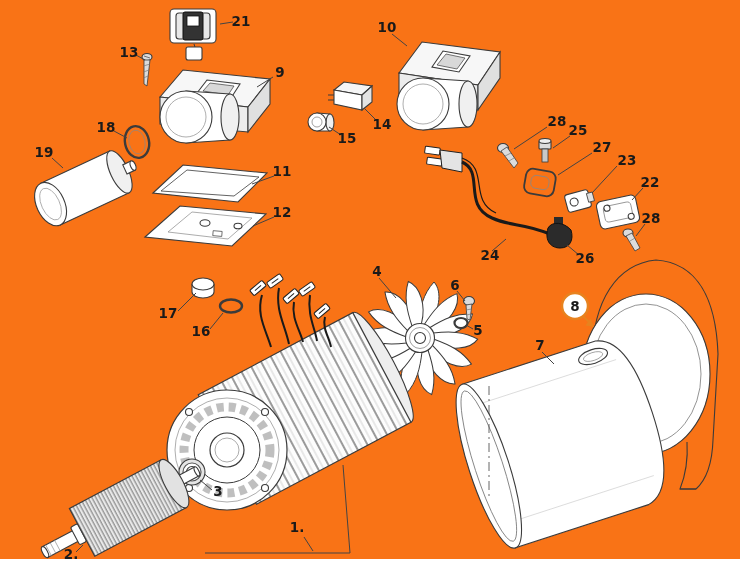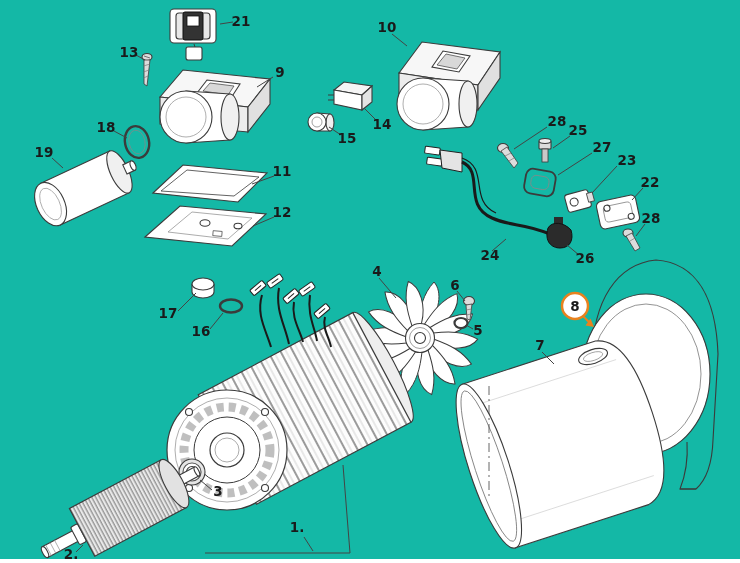--- a/index.html
+++ b/index.html
@@ -1,16 +1,16 @@
 <!DOCTYPE html>
 <html><head>
 <meta charset="utf-8">
 <style>
   html,body{margin:0;padding:0;background:#fff;}
-  .stage{width:740px;height:559px;background:#14b8a6;position:relative;overflow:hidden;
+  .stage{width:740px;height:559px;background:#f97316;position:relative;overflow:hidden;
          font-family:"DejaVu Sans", sans-serif;}
   svg{display:block;}
   .lbl{font:bold 13.5px "DejaVu Sans", sans-serif;fill:#1a1a1a;text-anchor:middle;cursor:pointer;}
   .leader{stroke:#444;stroke-width:1;fill:none;}
   .outline{stroke:#3b3b3b;stroke-width:1.1;}
 </style>
 </head>
 <body>
 
 <div class="stage">

